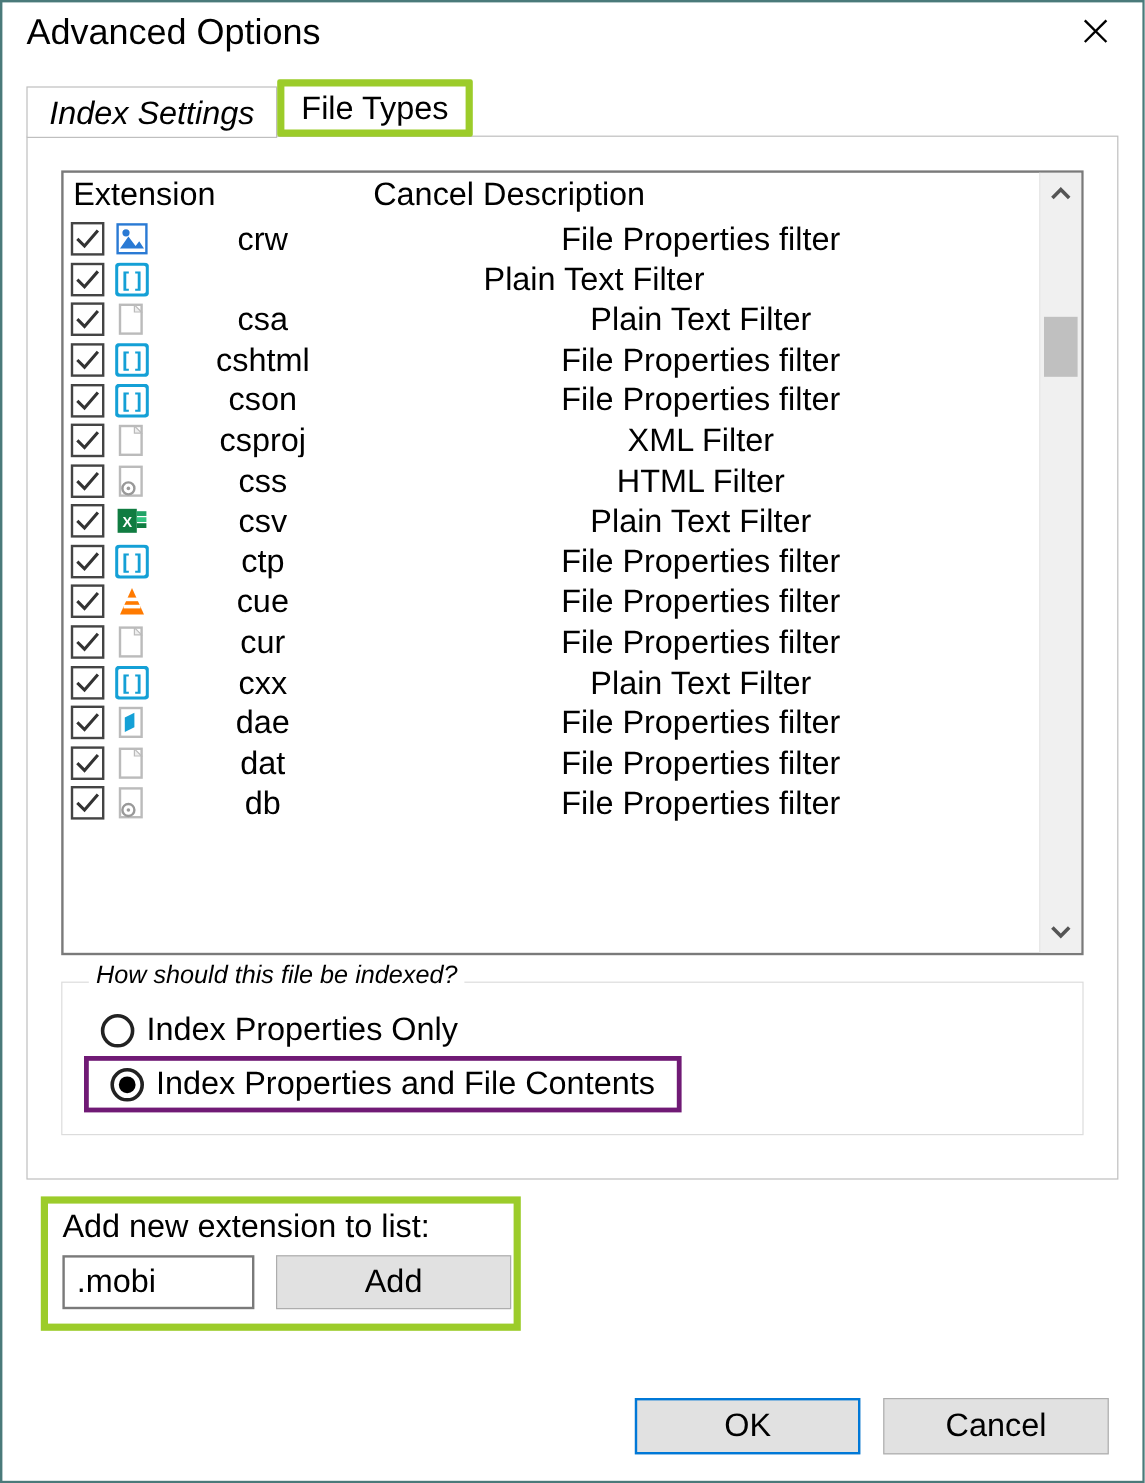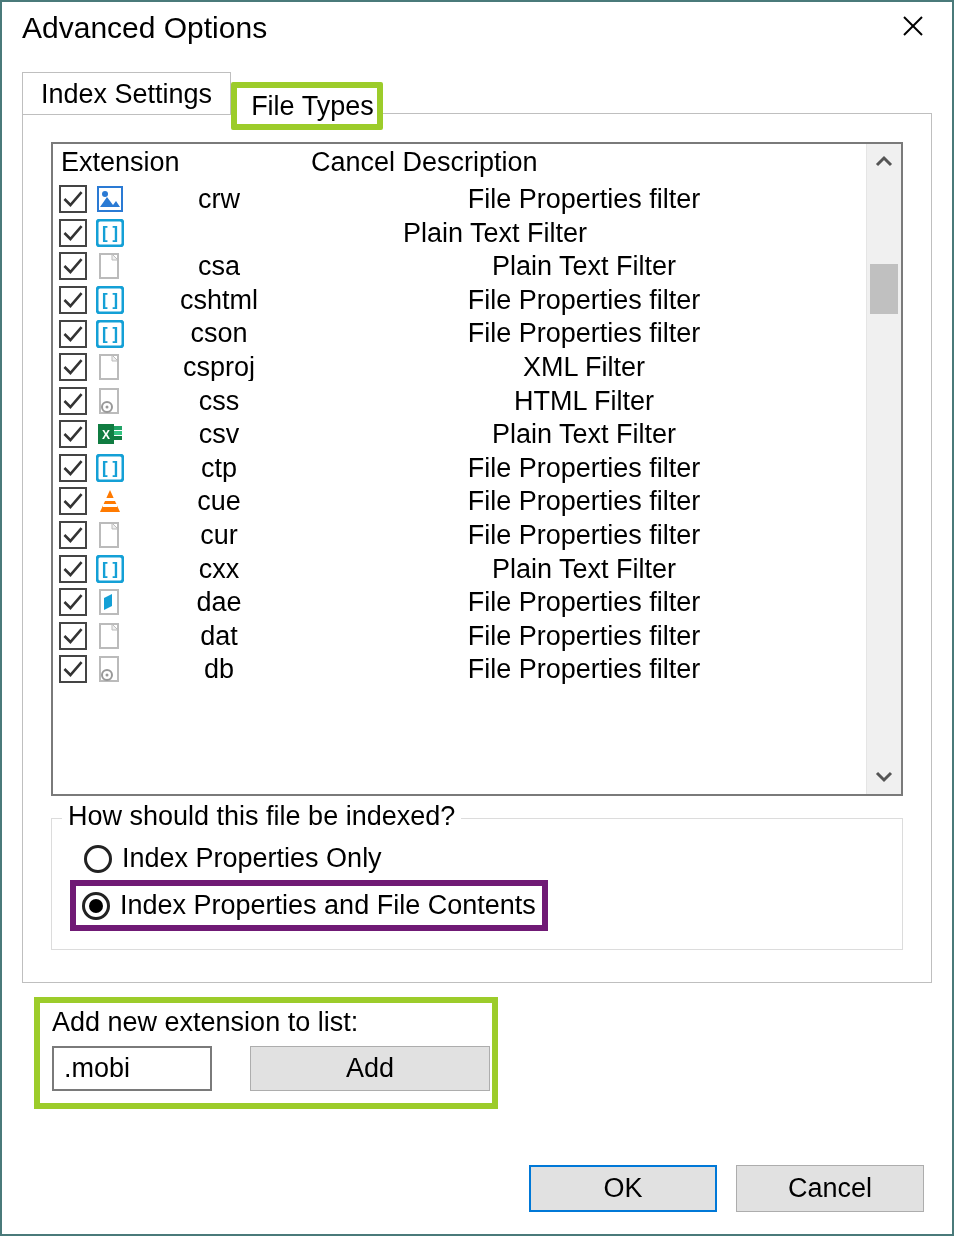--- a/index.html
+++ b/index.html
@@ -49,26 +49,27 @@
     cursor: pointer;
     position: relative;
     top: 1px;
     background: #fff;
   }
   .tab.inactive {
     border-top: 1px solid #bfbfbf;
     border-left: 1px solid #bfbfbf;
     border-right: 1px solid #bfbfbf;
     border-bottom: 1px solid #bfbfbf;
+    font-style: italic;
   }
   .tab.active-border {
     border: 6px solid #9ccc2a;
     border-radius: 2px;
-    padding: 3px 3px 2px 14px;
-    top: 16px;
+    padding: 3px 14px 2px 14px;
+    top: 0;
   }
   .tab-page {
     border: 1px solid #bfbfbf;
     border-top: 1px solid #bfbfbf;
     padding: 28px 28px 20px 28px;
     margin-top: -1px;
     min-height: 870px;
     box-sizing: border-box;
   }
 
@@ -172,24 +173,25 @@
 
   .group {
     border: 1px solid #dcdcdc;
     margin-top: 22px;
     padding: 18px 22px 18px 22px;
     position: relative;
   }
   .group-legend {
     position: absolute;
     top: -18px;
-    left: 10px;
+    left: 22px;
     background: #fff;
     padding: 0 6px;
-    font-size: 27px;
+    font-size: 21px;
+    font-style: italic;
   }
   .radio-row {
     display: flex;
     align-items: center;
     font-size: 27px;
     padding: 6px 2px;
   }
   .radio {
     width: 28px;
     height: 28px;
@@ -202,63 +204,63 @@
     justify-content: center;
     cursor: pointer;
   }
   .radio .dot {
     width: 14px;
     height: 14px;
     border-radius: 50%;
     background: #000;
   }
   .hl-box {
-    border: 6px solid #701a75;
-    padding: 2px 6px;
+    border: 4px solid #701a75;
+    padding: 2px 18px;
     display: inline-flex;
     align-items: center;
     margin-left: -4px;
   }
 
   .add-section {
     margin: 14px 32px 0 32px;
   }
   .add-hl {
     border: 6px solid #9ccc2a;
     padding: 4px 2px 12px 12px;
     display: inline-block;
   }
   .add-label {
     font-size: 27px;
     margin-bottom: 8px;
   }
   .add-row {
     display: flex;
     align-items: stretch;
-    gap: 38px;
+    gap: 18px;
   }
   .add-input {
     font-size: 27px;
     border: 2px solid #7a7a7a;
     padding: 4px 10px;
     width: 160px;
     font-family: inherit;
     box-sizing: border-box;
     background: #fff;
   }
   .btn {
     font-size: 27px;
     padding: 6px 0;
     border: 1px solid #adadad;
     background: #e1e1e1;
     cursor: pointer;
     font-family: inherit;
     text-align: center;
   }
-  .add-btn { width: 240px; }
+  .add-btn { width: 196px; }
 
   .footer {
     position: absolute;
     right: 28px;
     bottom: 22px;
     display: flex;
     gap: 19px;
   }
   .ok-btn {
     width: 188px;

